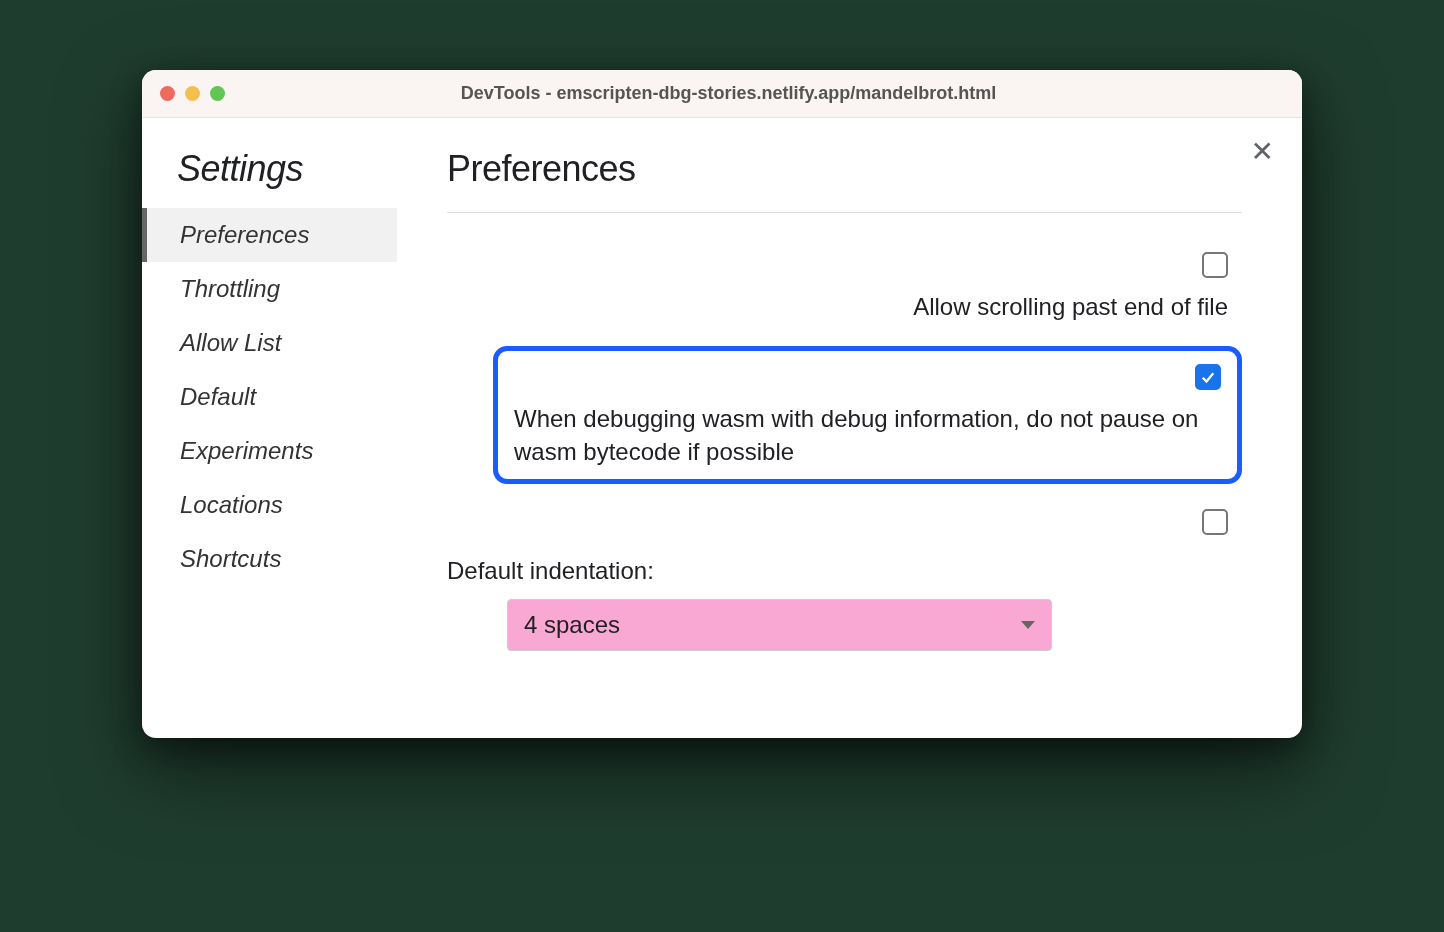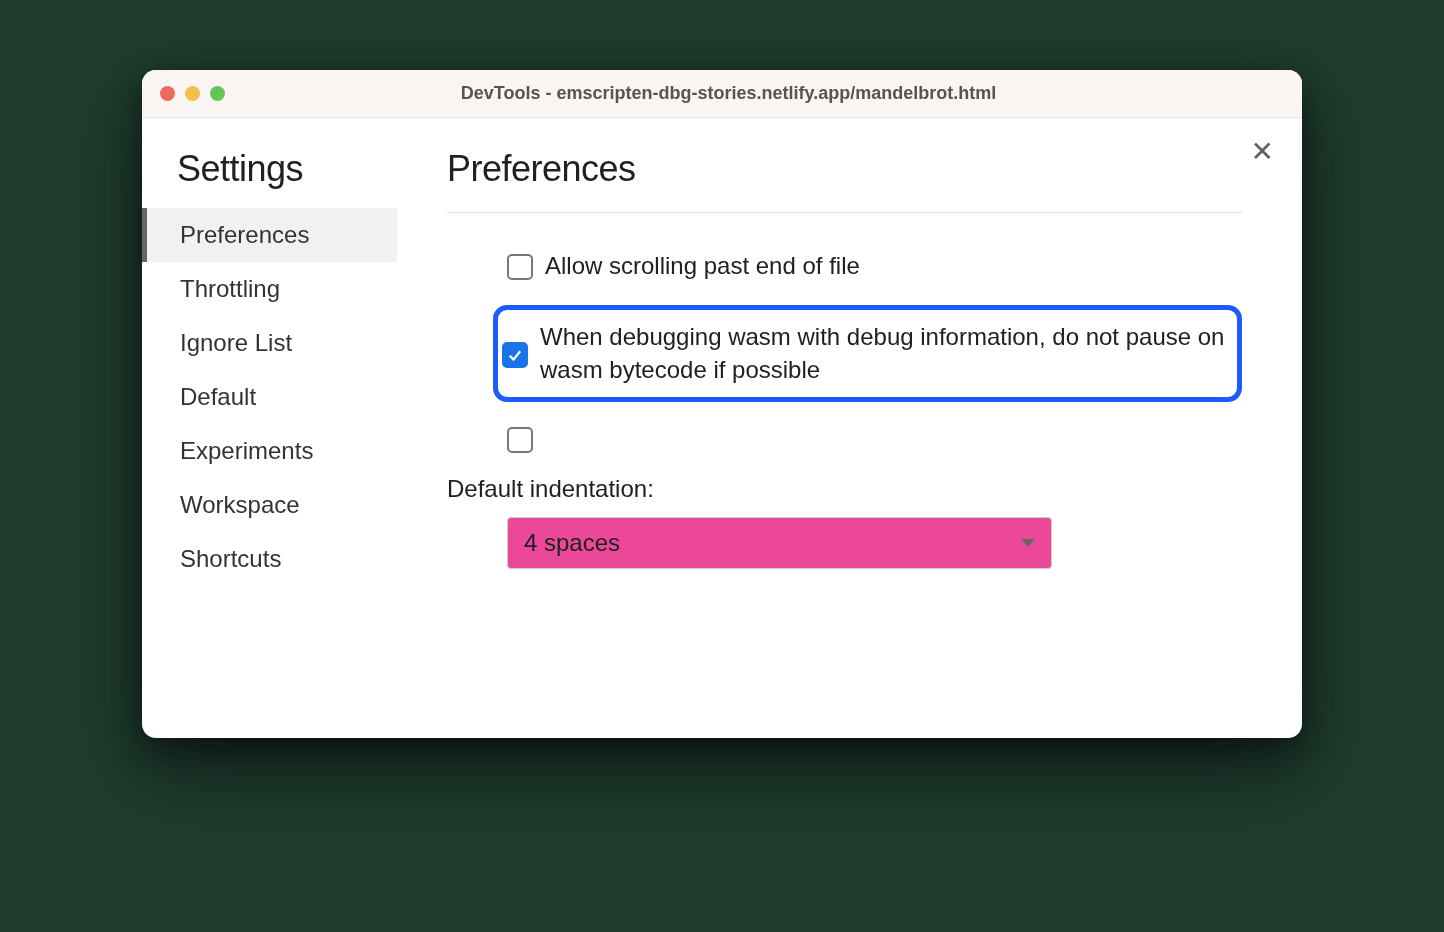--- a/index.html
+++ b/index.html
@@ -76,20 +76,21 @@
       font-size: 28px;
       color: #5f6367;
       cursor: pointer;
       line-height: 1;
       font-weight: 300;
     }
     
     .sidebar {
       width: 255px;
       padding: 30px 0 18px 0;
+      font-style: italic;
     }
     
     .sidebar-title {
       font-size: 36px;
       font-weight: 400;
       color: #202124;
       padding: 0 0 18px 35px;
       letter-spacing: -0.5px;
     }
     
@@ -117,31 +118,32 @@
       font-weight: 400;
       color: #202124;
       padding-bottom: 22px;
       border-bottom: 1px solid #ddd;
       margin-bottom: 28px;
       letter-spacing: -0.5px;
     }
     
     .option-row {
       display: flex;
-      align-items: center;
+      align-items: flex-end;
       gap: 12px;
       padding: 8px 14px;
       margin-left: 46px;
       margin-bottom: 14px;
       border-radius: 14px;
+      flex-direction: column;
     }
     
     .option-row.highlighted {
       border: 5px solid #1a5cff;
-      padding: 10px 4px;
+      padding: 10px 16px;
     }
     
     .checkbox {
       width: 26px;
       height: 26px;
       border: 2px solid #777;
       border-radius: 5px;
       flex-shrink: 0;
       margin-top: 3px;
       display: flex;
@@ -186,21 +188,21 @@
       height: 52px;
       border: 1px solid #ccc;
       border-radius: 4px;
       display: flex;
       align-items: center;
       justify-content: space-between;
       padding: 0 16px;
       font-size: 24px;
       color: #202124;
       cursor: pointer;
-      background: #ec4899;
+      background: #f9a8d4;
     }
     
     .select .caret {
       width: 0;
       height: 0;
       border-left: 7px solid transparent;
       border-right: 7px solid transparent;
       border-top: 8px solid #666;
     }
   </style>
@@ -217,24 +219,24 @@
     <div class="title">DevTools - emscripten-dbg-stories.netlify.app/mandelbrot.html</div>
   </div>
 
   <div class="content">
     <div class="close-x">✕</div>
 
     <div class="sidebar">
       <div class="sidebar-title">Settings</div>
       <div class="sidebar-item active"><span>Preferences</span></div>
       <div class="sidebar-item"><span>Throttling</span></div>
-      <div class="sidebar-item"><span>Ignore List</span></div>
+      <div class="sidebar-item"><span>Allow List</span></div>
       <div class="sidebar-item"><span>Default</span></div>
       <div class="sidebar-item"><span>Experiments</span></div>
-      <div class="sidebar-item"><span>Workspace</span></div>
+      <div class="sidebar-item"><span>Locations</span></div>
       <div class="sidebar-item"><span>Shortcuts</span></div>
     </div>
 
     <div class="main">
       <div class="main-title">Preferences</div>
 
       <div class="option-row">
         <div class="checkbox">
           
         </div>

